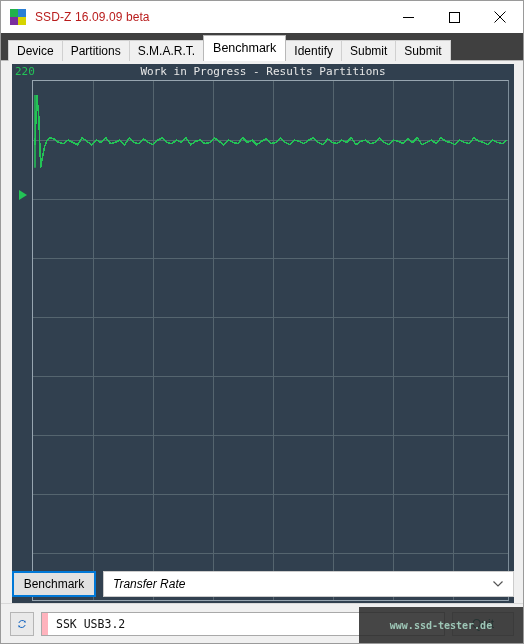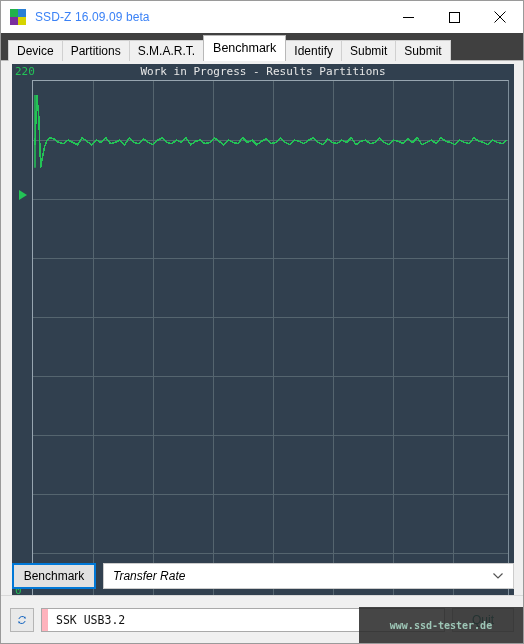--- a/index.html
+++ b/index.html
@@ -40,21 +40,21 @@
     margin-left: 9px;
     margin-right: 9px;
     display: grid;
     grid-template-columns: 1fr 1fr;
     grid-template-rows: 1fr 1fr;
     flex: 0 0 auto;
   }
   .app-icon i { display: block; }
   .title-text {
     font-size: 12px;
-    color: #3b82f6;
+    color: #b91c1c;
     letter-spacing: 0.1px;
     white-space: nowrap;
     font-family: "Liberation Sans", sans-serif;
   }
   .win-controls {
     position: absolute;
     right: 0;
     top: 0;
     height: 32px;
     display: flex;
@@ -232,21 +232,21 @@
     right: 10px;
     top: 50%;
     transform: translateY(-50%);
     width: 10px;
     height: 6px;
   }
 
   
   .statusbar {
     flex: 0 0 auto;
-    height: 48px;
+    height: 40px;
     background: #f0f0f0;
     border-top: 1px solid #d9d9d9;
     display: flex;
     align-items: center;
     padding: 0 9px;
     position: relative;
     box-sizing: border-box;
   }
   .refresh-btn {
     width: 24px;

